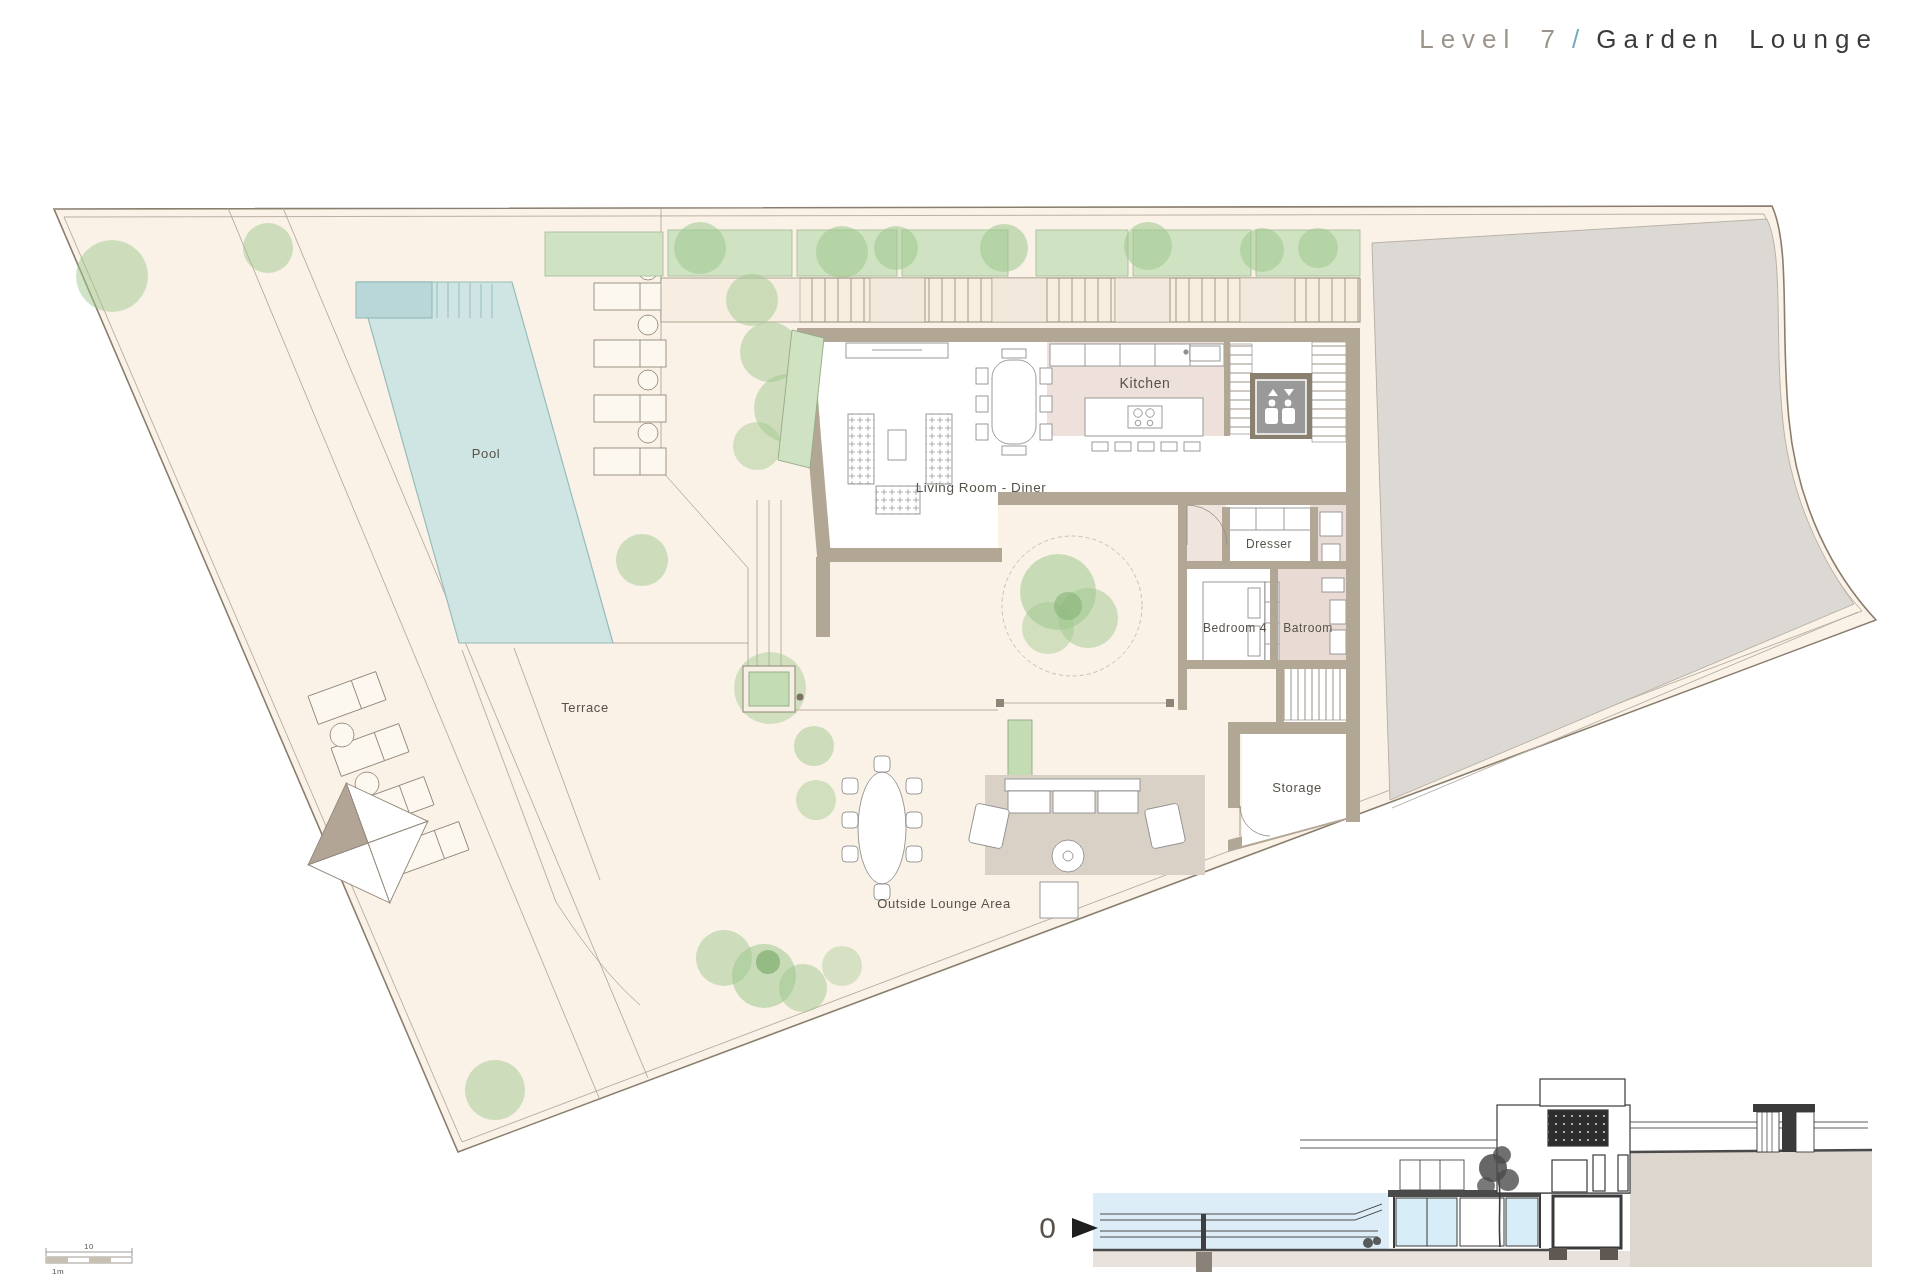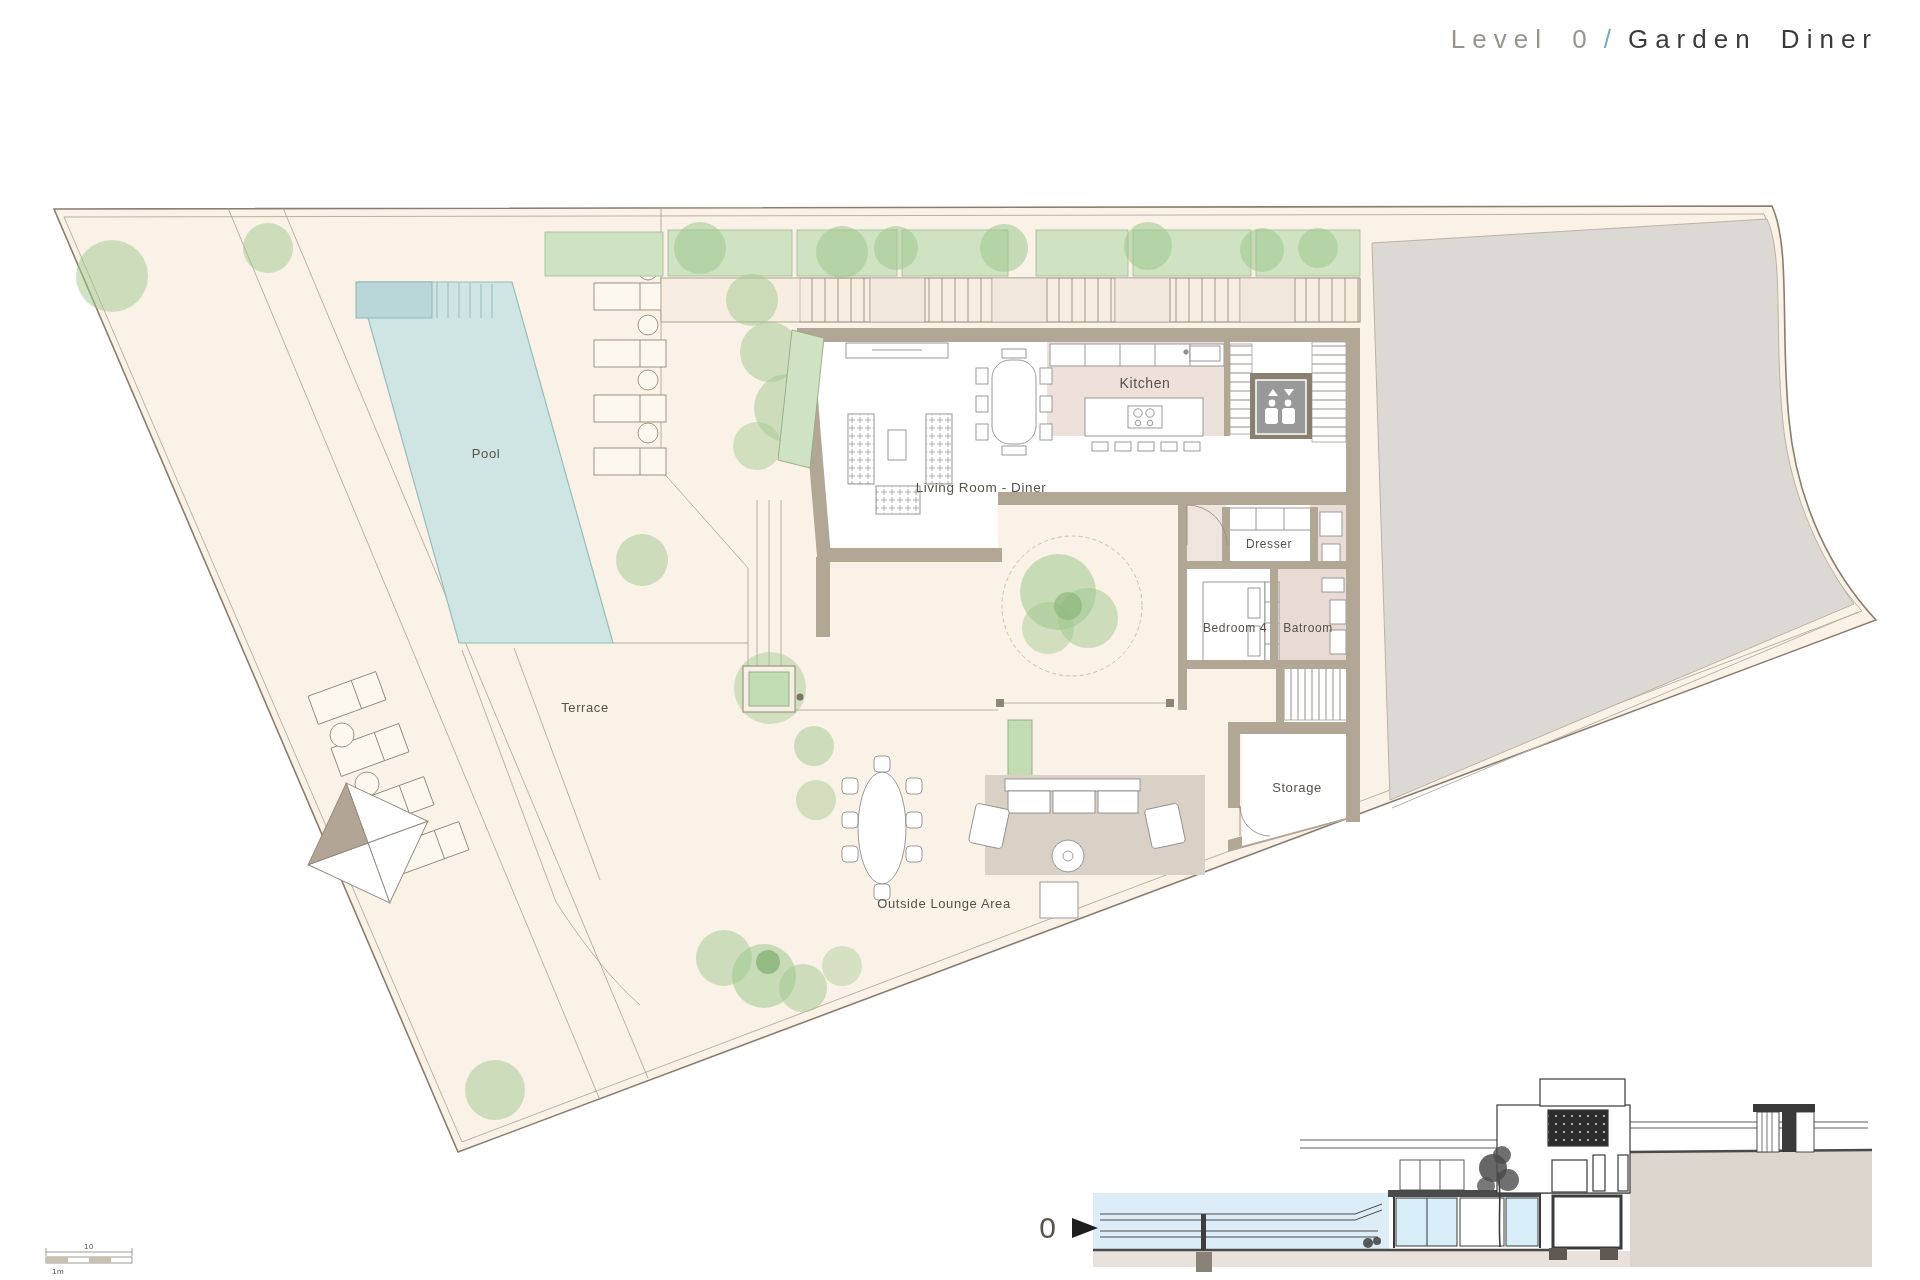--- a/index.html
+++ b/index.html
@@ -12,21 +12,21 @@
   .title .nm{color:#3b3b3b;}
   svg{position:absolute;left:0;top:0;}
   text{font-family:"Liberation Sans",sans-serif;fill:#57524a;letter-spacing:0.6px;}
 </style>
 </head>
 <body>
 
 <div class="stage">
 
   <div class="title">
-    <span class="lvl">Level 0</span><span class="sep">/</span><span class="nm">Garden Diner</span>
+    <span class="lvl">Level 7</span><span class="sep">/</span><span class="nm">Garden Lounge</span>
   </div>
 
   <svg width="1920" height="1280" viewBox="0 0 1920 1280">
     <defs>
       <pattern id="vstripes" width="13" height="12" patternUnits="userSpaceOnUse">
         <path d="M6 0 V12" stroke="#a29888" stroke-width="1"></path>
       </pattern>
       <pattern id="vstripes7" width="7" height="12" patternUnits="userSpaceOnUse">
         <path d="M3 0 V12" stroke="#9a9186" stroke-width="1"></path>
       </pattern>

